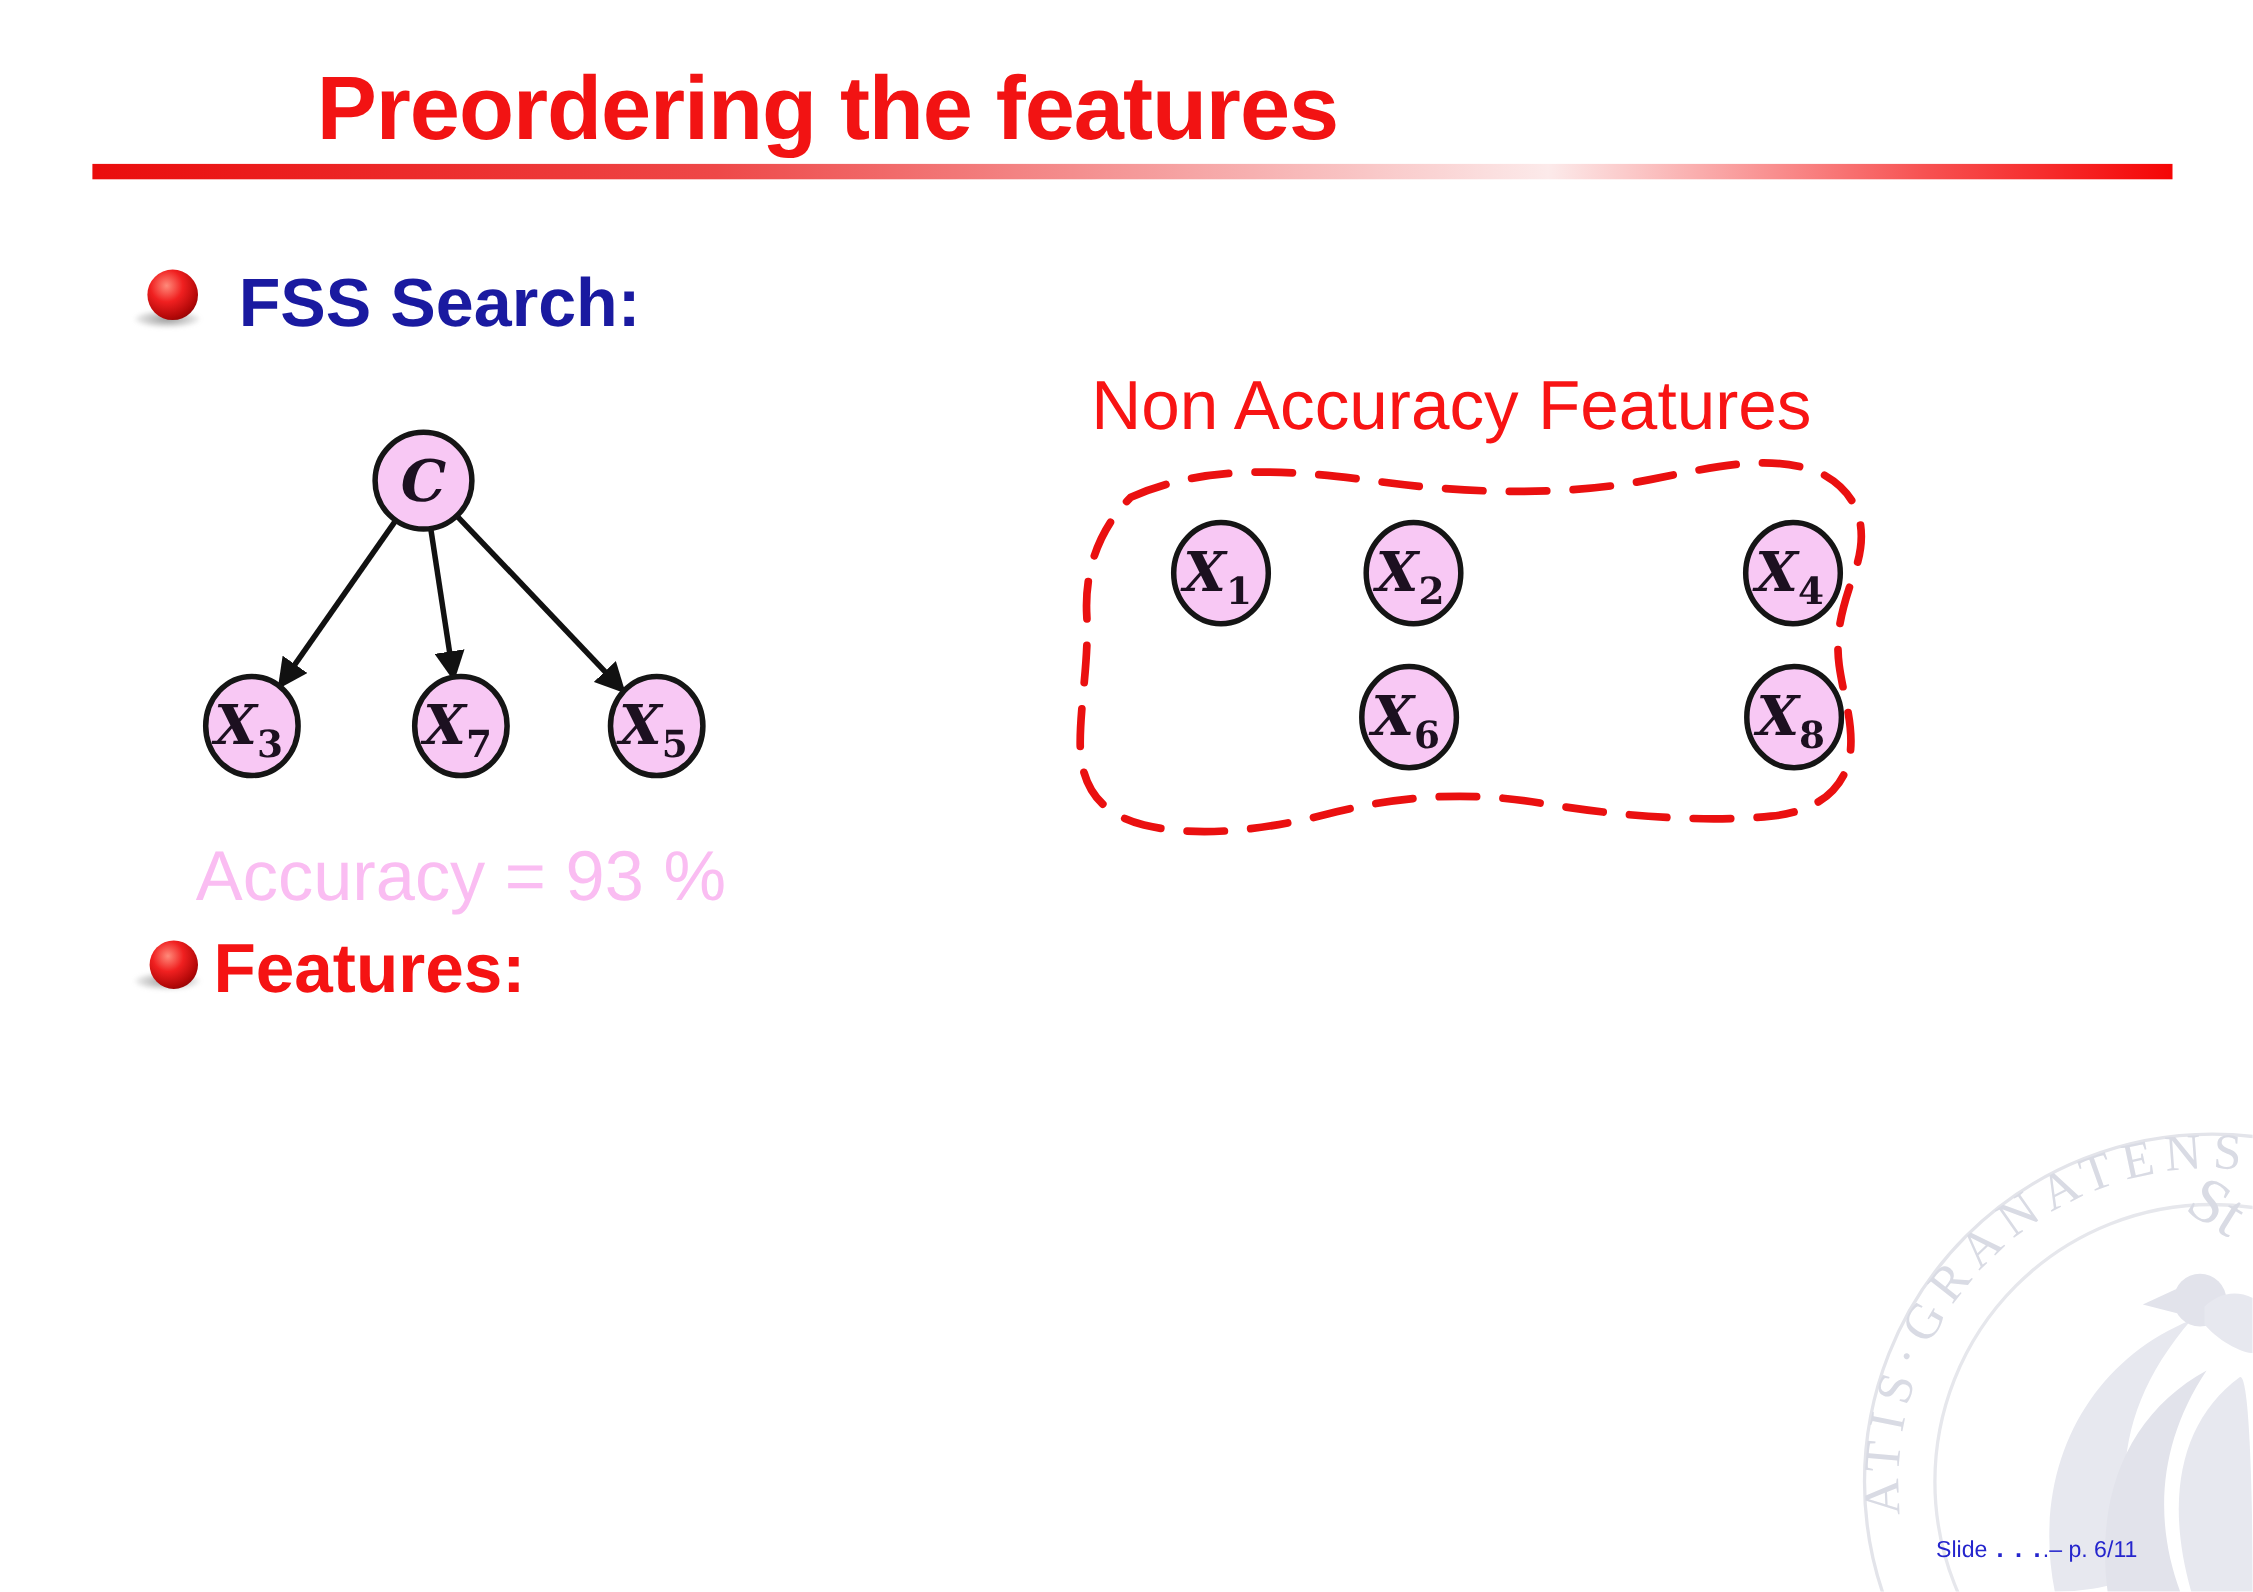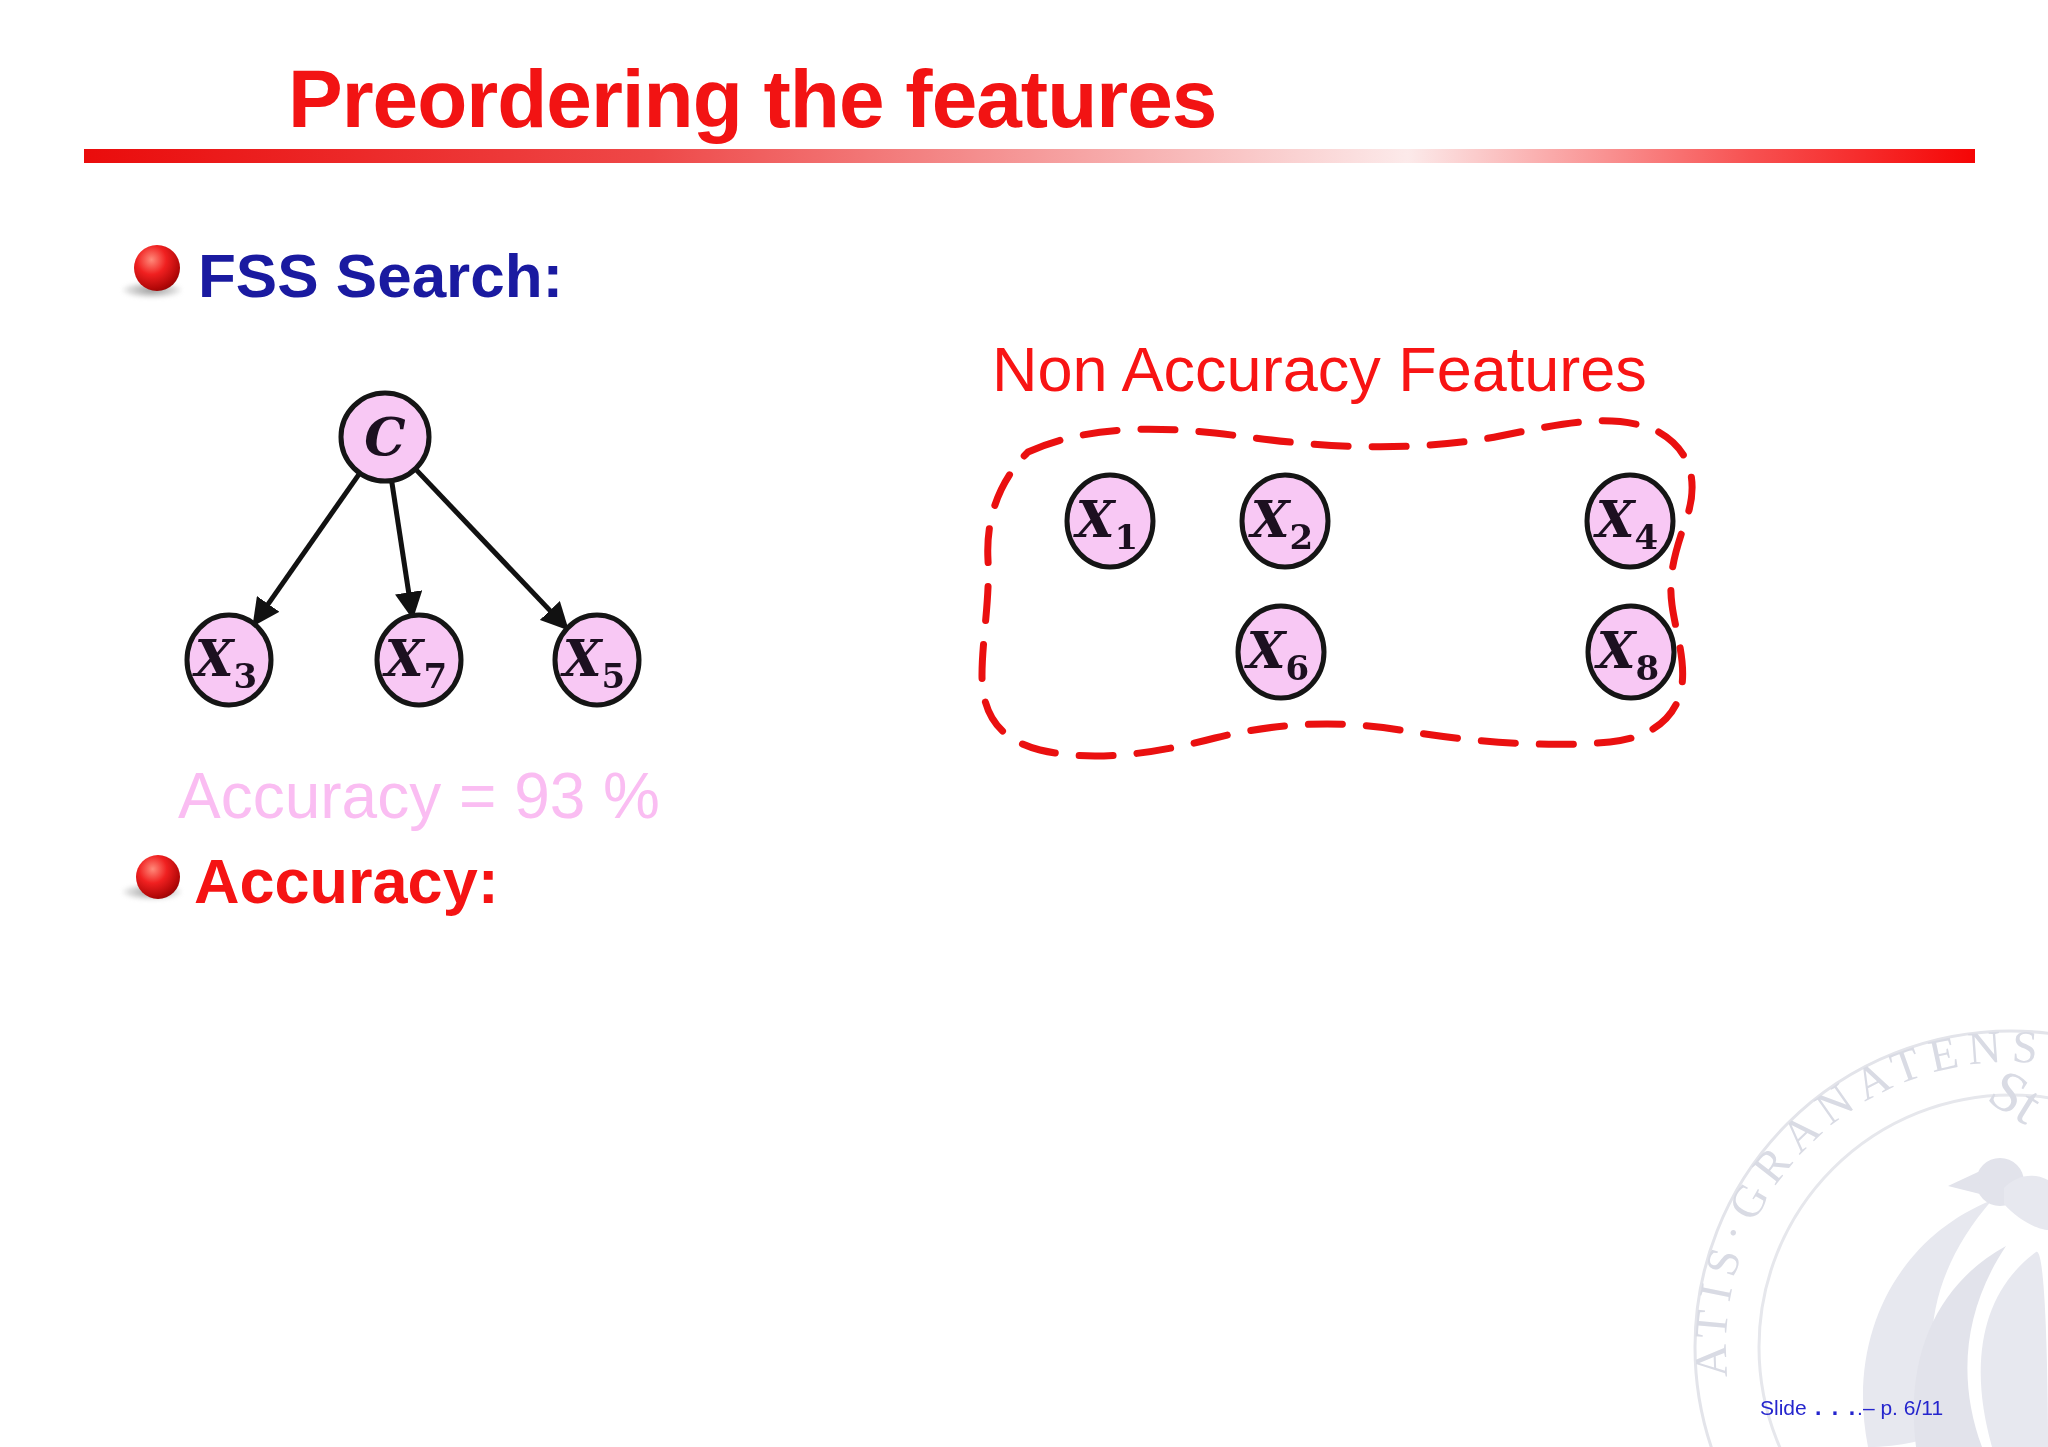--- a/index.html
+++ b/index.html
@@ -26,21 +26,21 @@
   .ball{
     border-radius:50%;
     background:radial-gradient(circle at 38% 32%, #ff8a7a 0%, #f02020 35%, #b30808 68%, #5e0000 100%);
   }
   .ball-shadow{
     border-radius:50%;
     background:radial-gradient(ellipse at center, rgba(80,80,80,0.60) 0%, rgba(120,120,120,0.25) 55%, rgba(255,255,255,0) 75%);
     filter:blur(2px);
   }
   #fss-label{
-    left:198px;top:245px;
+    left:217px;top:245px;
     font-size:62px;font-weight:bold;line-height:1;
     color:#1a1aa0;white-space:nowrap;
   }
   #nonselected-heading{
     left:992px;top:338px;
     font-size:63px;font-weight:normal;line-height:1;
     color:#f81414;white-space:nowrap;
   }
   #accuracy-label{
     left:178px;top:750px;
@@ -188,17 +188,17 @@
   <div class="abs ball-shadow" style="left:122px;top:282px;width:60px;height:16px;"></div>
   <div class="abs ball" style="left:134px;top:245px;width:46px;height:46px;"></div>
   <div id="fss-label" class="abs">FSS Search:</div>
 
   <div id="nonselected-heading" class="abs">Non Accuracy Features</div>
 
   <div id="accuracy-label" class="abs">Accuracy = 93 %</div>
 
   <div class="abs ball-shadow" style="left:122px;top:884px;width:60px;height:16px;"></div>
   <div class="abs ball" style="left:136px;top:855px;width:44px;height:44px;"></div>
-  <div id="changes-label" class="abs">Accuracy:</div>
+  <div id="changes-label" class="abs">Features:</div>
 
   <div id="footer" class="abs"><span>Slide</span><span class="dots"> . . .</span><span>.– p. 6/11</span></div>
 
 </div>
 
 </body></html>

